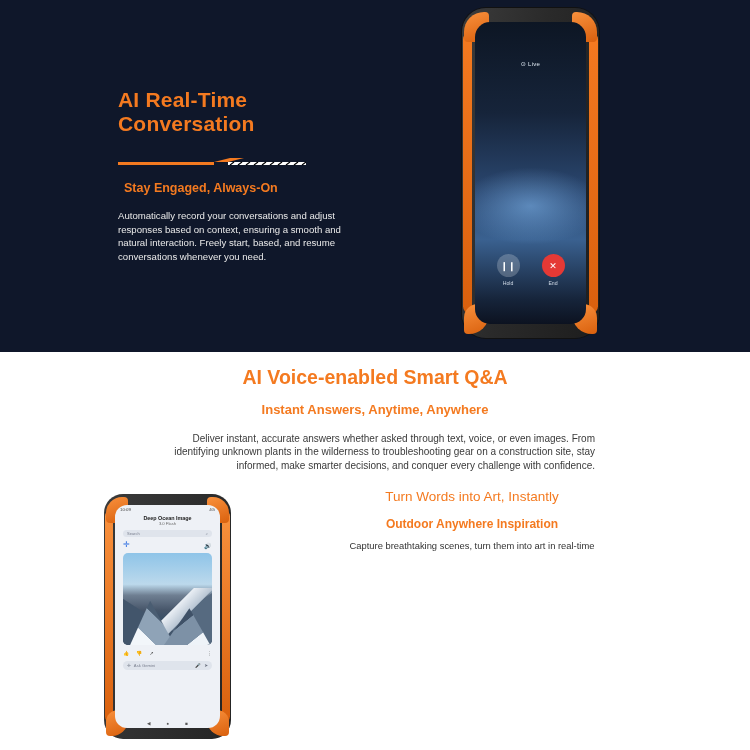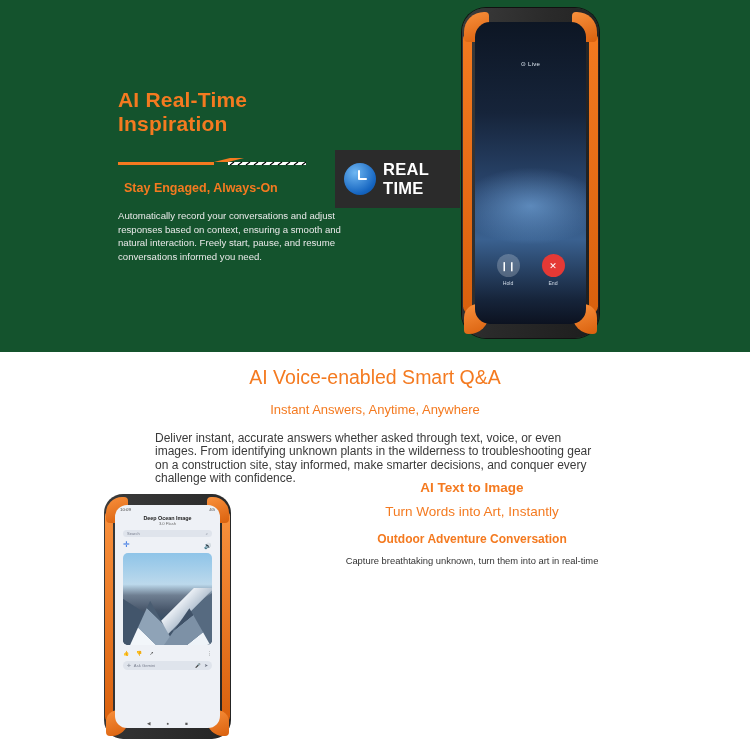--- a/index.html
+++ b/index.html
@@ -7,21 +7,21 @@
     width: 750px; height: 750px;
     font-family: "Liberation Sans", sans-serif;
     background: #ffffff;
     overflow: hidden;
     position: relative;
   }
 
   
   #hero {
     position: absolute; left: 0; top: 0; width: 750px; height: 352px;
-    background: #14532d;
+    background: #0f172a;
     overflow: hidden;
   }
   #hero-text { position: absolute; left: 118px; top: 88px; width: 250px; }
   .hero-title {
     font-size: 21px; font-weight: bold; color: #f47a20;
     line-height: 24px; letter-spacing: .2px;
   }
   .hero-rule {
     position: absolute; left: 118px; top: 155px; width: 188px; height: 11px;
   }
@@ -108,29 +108,29 @@
   .cb-end  { background: #e53935; }
   .cb-text { color: #cfd9e6; font-size: 5.2px; margin-top: 3px; }
 
   
   #sec2 {
     position: absolute; left: 0; top: 352px; width: 750px; height: 398px;
     background: #ffffff;
   }
   .s2-h1 {
     text-align: center; margin-top: 14px;
-    font-size: 19.5px; font-weight: normal; color: #f47a20;
+    font-size: 19.5px; font-weight: bold; color: #f47a20;
   }
   .s2-h2 {
     text-align: center; margin-top: 13px;
-    font-size: 13px; font-weight: normal; color: #f47a20;
+    font-size: 13px; font-weight: bold; color: #f47a20;
   }
   .s2-body {
-    margin: 15px auto 18px; width: 440px; text-align: left;
-    font-size: 12px; line-height: 13.4px; color: #3a3a3a;
+    margin: 15px auto 18px; width: 440px; text-align: right;
+    font-size: 10px; line-height: 13.4px; color: #3a3a3a;
   }
 
   
   .t2i-wrap { position: absolute; left: 262px; top: 128px; width: 420px; text-align: center; }
   .t2i-h1 { font-size: 13.5px; font-weight: bold; color: #f47a20; }
   .t2i-h2 { font-size: 13.5px; font-weight: normal; color: #f47a20; margin-top: 9px; }
   .t2i-h3 { font-size: 12px; font-weight: bold; color: #f47a20; margin-top: 13px; }
   .t2i-cap { font-size: 9.4px; color: #333; margin-top: 9px; }
 
   
@@ -213,21 +213,21 @@
   #circ1-wrap { position: absolute; left: 281px; top: 580px; }
   #circ2-wrap { position: absolute; left: 441px; top: 580px; }
 </style>
 </head>
 <body>
 
 <section id="hero">
 
   <div id="hero-text">
     <div class="hero-title">AI Real-Time</div>
-    <div class="hero-title">Inspiration</div>
+    <div class="hero-title">Conversation</div>
   </div>
 
   <div class="hero-rule">
     <svg width="188" height="11" viewBox="0 0 188 11">
       <rect x="0" y="4" width="96" height="3" fill="#f47a20"></rect>
       <polygon points="96,4 112,0 126,0 110,4" fill="#f47a20"></polygon>
       <rect x="110" y="4" width="78" height="3" fill="#ffffff"></rect>
       <g stroke="#000" stroke-width="1.2">
         <line x1="116" y1="4" x2="112" y2="7"></line>
         <line x1="124" y1="4" x2="120" y2="7"></line>
@@ -237,26 +237,22 @@
         <line x1="156" y1="4" x2="152" y2="7"></line>
         <line x1="164" y1="4" x2="160" y2="7"></line>
         <line x1="172" y1="4" x2="168" y2="7"></line>
         <line x1="180" y1="4" x2="176" y2="7"></line>
         <line x1="188" y1="4" x2="184" y2="7"></line>
       </g>
     </svg>
   </div>
 
   <div class="hero-sub">Stay Engaged, Always-On</div>
-  <p class="hero-body">Automatically record your conversations and adjust responses based on context, ensuring a smooth and natural interaction. Freely start, pause, and resume conversations informed you need.</p>
-
-  <div id="rt-badge">
-    <div id="rt-circle"></div>
-    <div id="rt-label">REAL TIME</div>
-  </div>
+  <p class="hero-body">Automatically record your conversations and adjust responses based on context, ensuring a smooth and natural interaction. Freely start, based, and resume conversations whenever you need.</p>
+
 
   <div id="phone-hero">
     <div class="rug-body">
       <div class="rug-orange-l"></div>
       <div class="rug-orange-r"></div>
       <div class="rug-corner rc-tl"></div>
       <div class="rug-corner rc-tr"></div>
       <div class="rug-corner rc-bl"></div>
       <div class="rug-corner rc-br"></div>
 
@@ -279,24 +275,23 @@
     </div>
   </div>
 </section>
 
 <section id="sec2">
   <div class="s2-h1">AI Voice-enabled Smart Q&amp;A</div>
   <div class="s2-h2">Instant Answers, Anytime, Anywhere</div>
   <p class="s2-body">Deliver instant, accurate answers whether asked through text, voice, or even images. From identifying unknown plants in the wilderness to troubleshooting gear on a construction site, stay informed, make smarter decisions, and conquer every challenge with confidence.</p>
 
   <div class="t2i-wrap">
-    <div class="t2i-h1">AI Text to Image</div>
     <div class="t2i-h2">Turn Words into Art, Instantly</div>
-    <div class="t2i-h3">Outdoor Adventure Conversation</div>
-    <div class="t2i-cap">Capture breathtaking unknown, turn them into art in real-time</div>
+    <div class="t2i-h3">Outdoor Anywhere Inspiration</div>
+    <div class="t2i-cap">Capture breathtaking scenes, turn them into art in real-time</div>
   </div>
 
   <div id="phone-ui">
     <div class="ui-body">
       <div class="ui-or-l"></div>
       <div class="ui-or-r"></div>
       <div class="ui-c tl"></div>
       <div class="ui-c tr"></div>
       <div class="ui-c bl"></div>
       <div class="ui-c br"></div>

